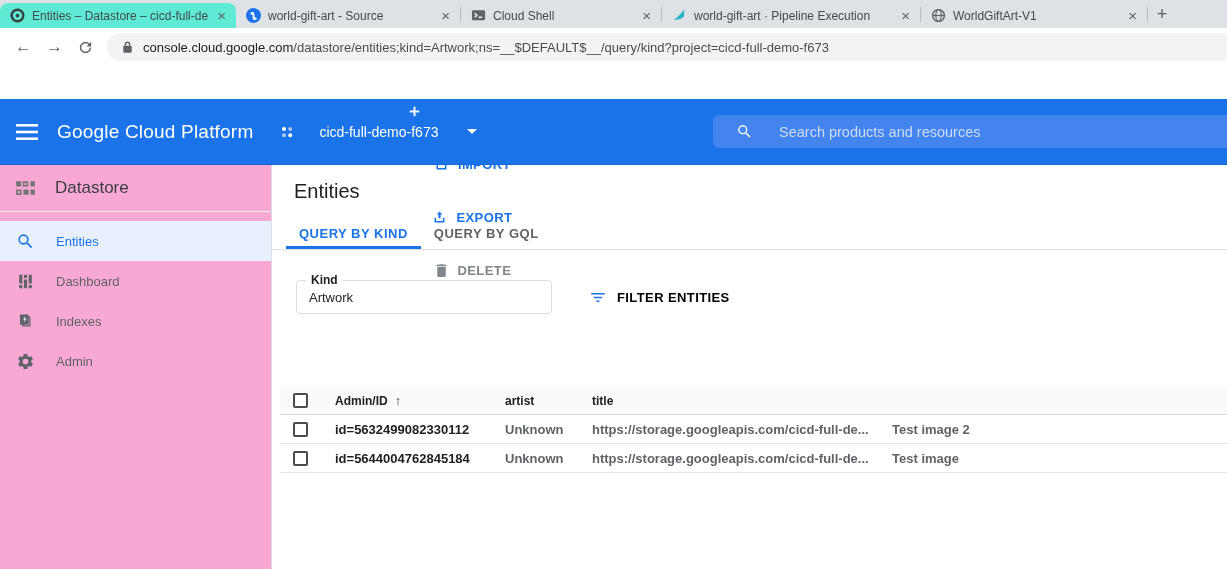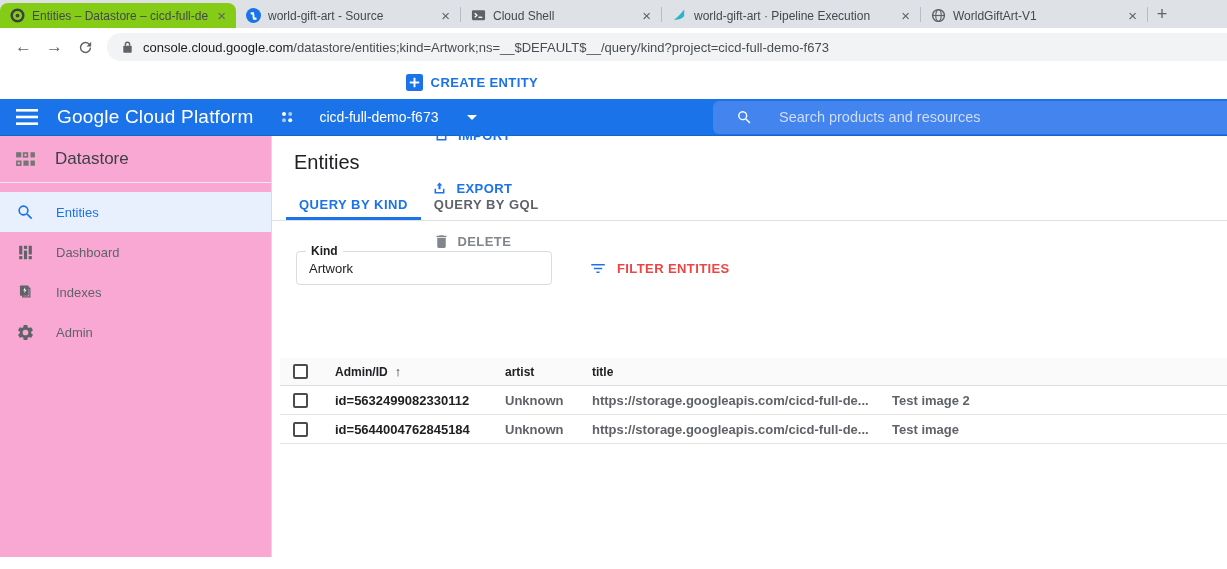--- a/index.html
+++ b/index.html
@@ -5,21 +5,21 @@
   * { box-sizing: border-box; }
   html,body { margin:0; padding:0; }
   body {
     width:1227px; height:569px; overflow:hidden; background:#fff;
     font-family:"Liberation Sans", sans-serif; -webkit-font-smoothing:antialiased;
   }
 
   
   .tabstrip { height:28px; background:#dee1e6; display:flex; align-items:flex-end; }
   .tab { height:25px; display:flex; align-items:center; padding:0 8px 0 10px; gap:7px; min-width:0; cursor:default; }
-  .tab.active { background:#84cc16; border-radius:8px 8px 0 0; }
+  .tab.active { background:#5eead4; border-radius:8px 8px 0 0; }
   .tab-title { font-size:12px; color:#45494d; white-space:nowrap; overflow:hidden; flex:1; }
   .tab-close { font-size:15px; line-height:1; color:#5f6368; flex:none; padding:0 2px; }
   .tab-sep { width:1px; height:15px; background:#9aa0a6; opacity:.55; align-self:center; flex:none; }
   .favicon { width:15px; height:15px; flex:none; display:flex; }
   .favicon svg { width:15px; height:15px; }
   .t1{width:236px}.t2{width:224px}.t3{width:200px}.t4{width:258px}.t5{width:226px}
   .newtab { width:28px; height:25px; align-self:center; display:flex; align-items:center; justify-content:center;
             font-size:18px; color:#5f6368; }
 
   .toolbar { height:38px; background:#fff; display:flex; align-items:center; padding-left:8px; }
@@ -28,21 +28,21 @@
   .urlbar { flex:1; height:28px; background:#f1f3f4; border-radius:14px 0 0 14px; display:flex; align-items:center;
             padding-left:15px; margin-left:6px; gap:10px; min-width:0; }
   .lock svg { width:11px; height:14px; display:block; }
   .url-text { font-size:13px; white-space:nowrap; overflow:hidden; }
   .url-domain { color:#202124; }
   .url-path { color:#494d51; }
 
   .page-gap { height:33px; background:#fff; }
 
   
-  .gcp-header { height:37px; background:#1a73e8; border-bottom:1px solid #1765cc;
+  .gcp-header { height:66px; background:#1a73e8; border-bottom:1px solid #1765cc;
                 display:flex; align-items:center; padding-left:16px; }
   .hamburger svg { width:22px; height:16px; display:block; }
   .gcp-logo { color:#fff; font-size:19px; margin-left:19px; white-space:nowrap; letter-spacing:.2px; }
   .project-sel { display:flex; align-items:center; margin-left:27px; gap:25px; }
   .project-icon svg { width:14px; height:14px; display:block; }
   .project-name { color:#fff; font-size:14px; white-space:nowrap; }
   .caret { width:0; height:0; border-left:5px solid transparent; border-right:5px solid transparent;
            border-top:5px solid #fff; margin-left:4px; }
   .gcp-search { margin-left:auto; width:514px; height:33px; background:#4384ee; border-radius:6px 0 0 6px;
                 display:flex; align-items:center; padding-left:23px; gap:26px; }
@@ -76,21 +76,21 @@
           letter-spacing:.5px; color:#5f6368; cursor:pointer;text-align:right; }
   .qtab.active { color:#1a73e8; box-shadow:inset 0 -3px 0 #1a73e8; }
 
   .query-area { height:137px; padding:30px 0 0 24px; display:flex; align-items:flex-start; }
   .kind-field { position:relative; width:256px; height:34px; border:1px solid #dadce0; border-radius:4px; background:#fff; }
   .kind-label { position:absolute; top:-8px; left:9px; background:#fff; padding:0 5px; font-size:12px;
                 font-weight:bold; color:#202124; }
   .kind-input { border:none; outline:none; width:100%; height:100%; padding:0 12px; font-size:13px;
                 color:#202124; background:transparent; font-family:inherit; }
   .filter-btn { margin-left:37px; height:34px; display:flex; align-items:center; gap:10px; font-size:13px;
-                font-weight:bold; letter-spacing:.4px; color:#ef4444; cursor:pointer;text-align:right; }
+                font-weight:bold; letter-spacing:.4px; color:#000000; cursor:pointer;text-align:right; }
   .filter-btn svg { width:18px; height:18px; }
 
   .table { margin-left:8px; }
   .trow { display:grid; grid-template-columns:47px 170px 87px 300px 1fr; align-items:center;
           border-bottom:1px solid #e4e4e4; }
   .thead { background:#fafafa; height:28px; border-bottom:1px solid #dadce0; }
   .tdata { height:29px;font-weight:bold; }
   .cell { padding:0 8px; white-space:nowrap; overflow:hidden; font-size:13px; color:#5f6368; }
   .hcell { padding:0 8px; font-size:12px; font-weight:bold; color:#202124; display:flex; align-items:center; }
   .cell-id { color:#202124; }

